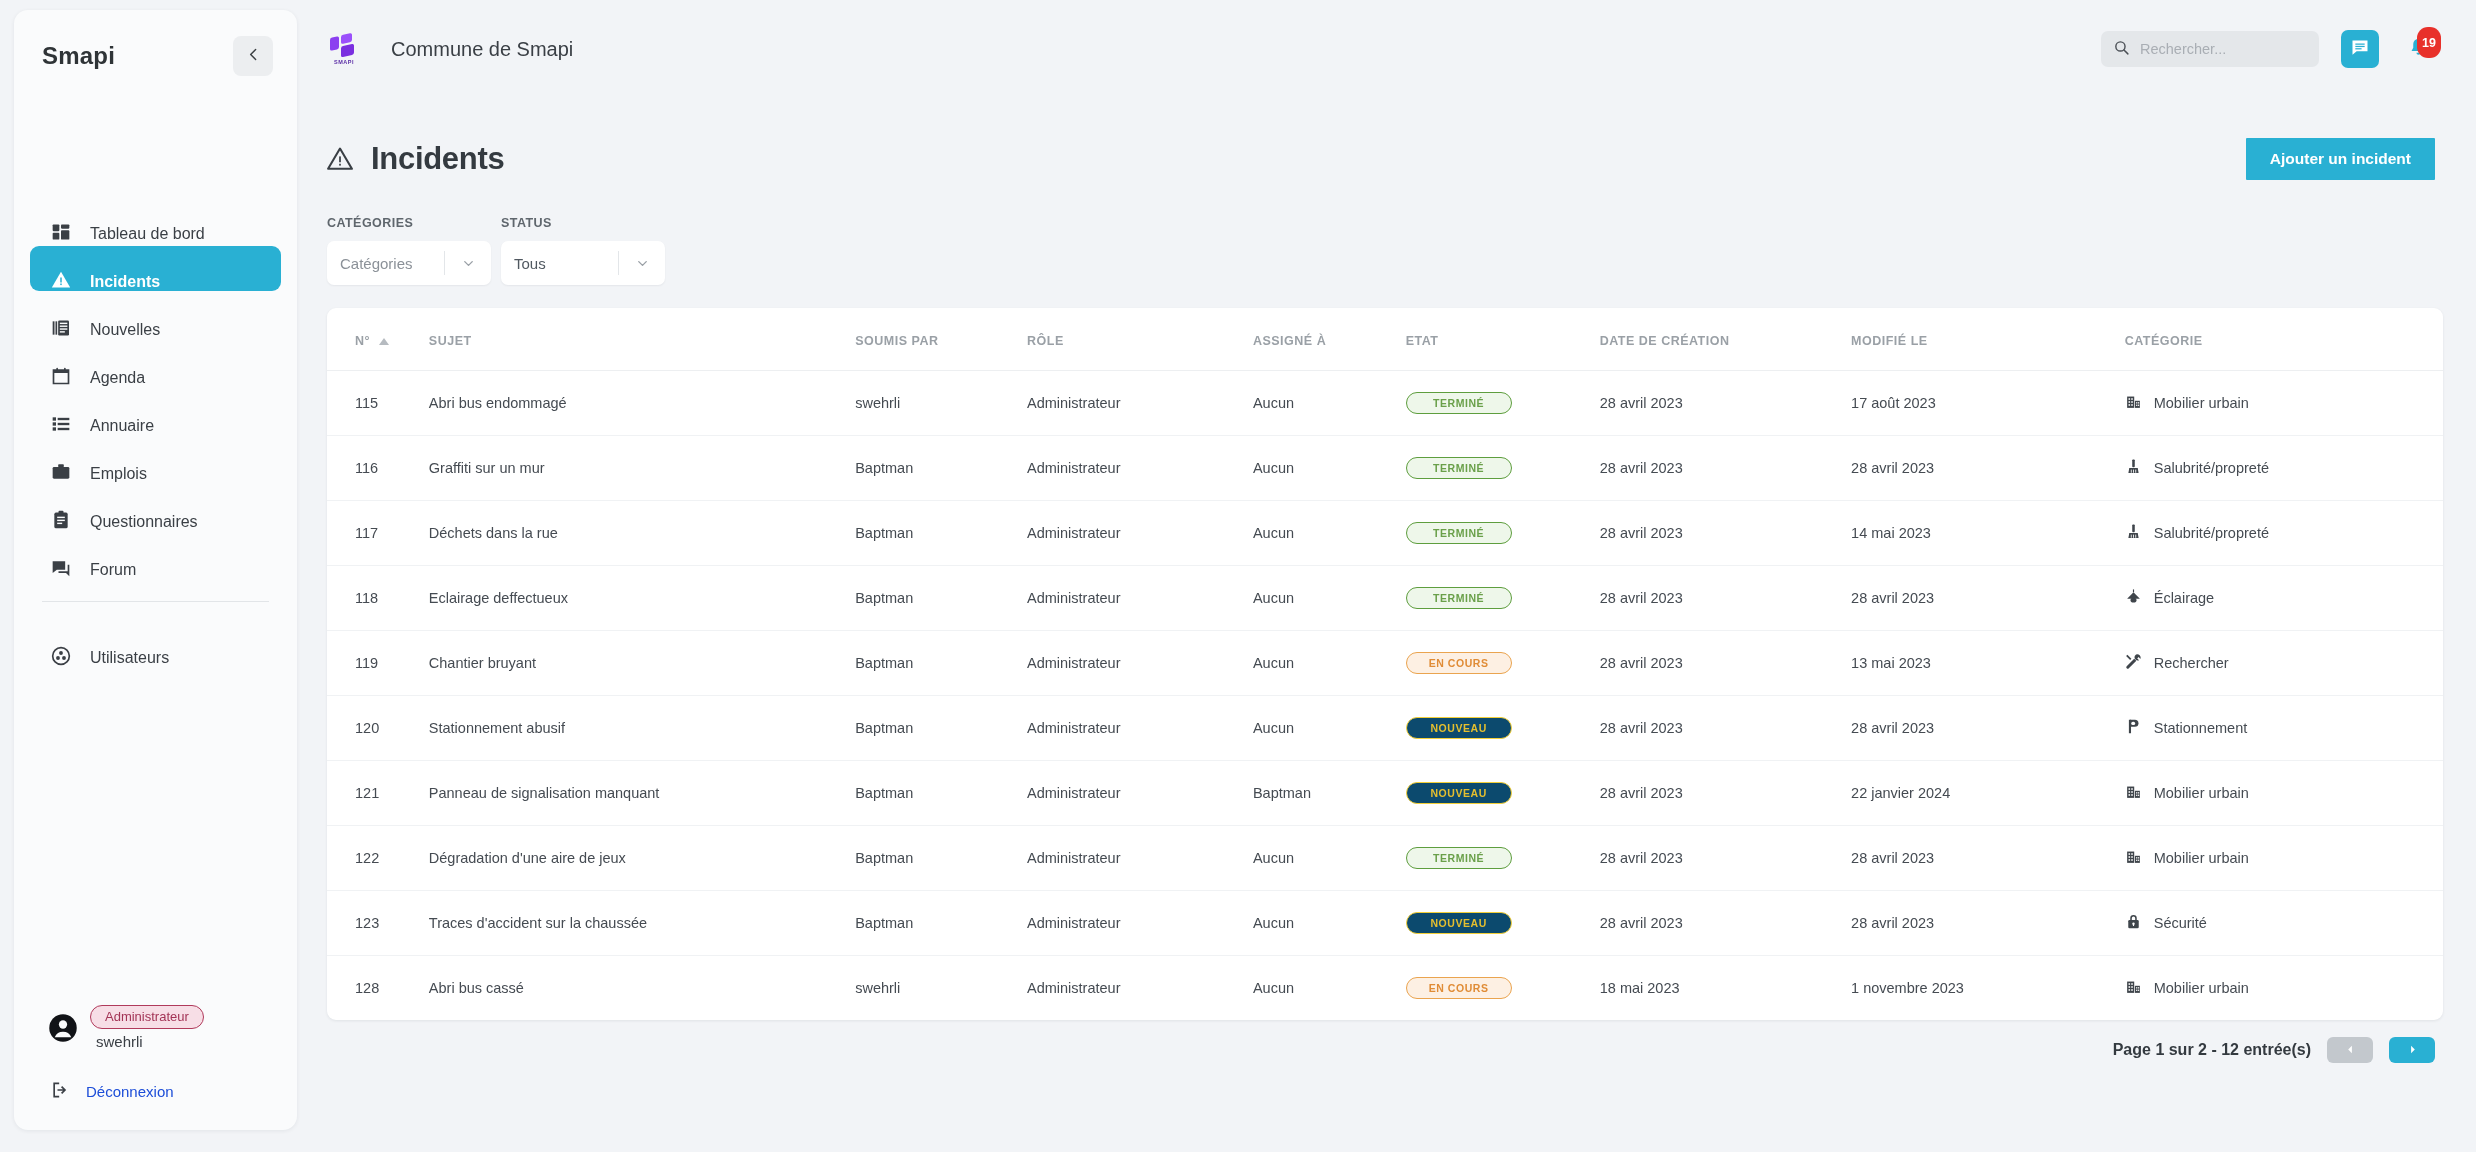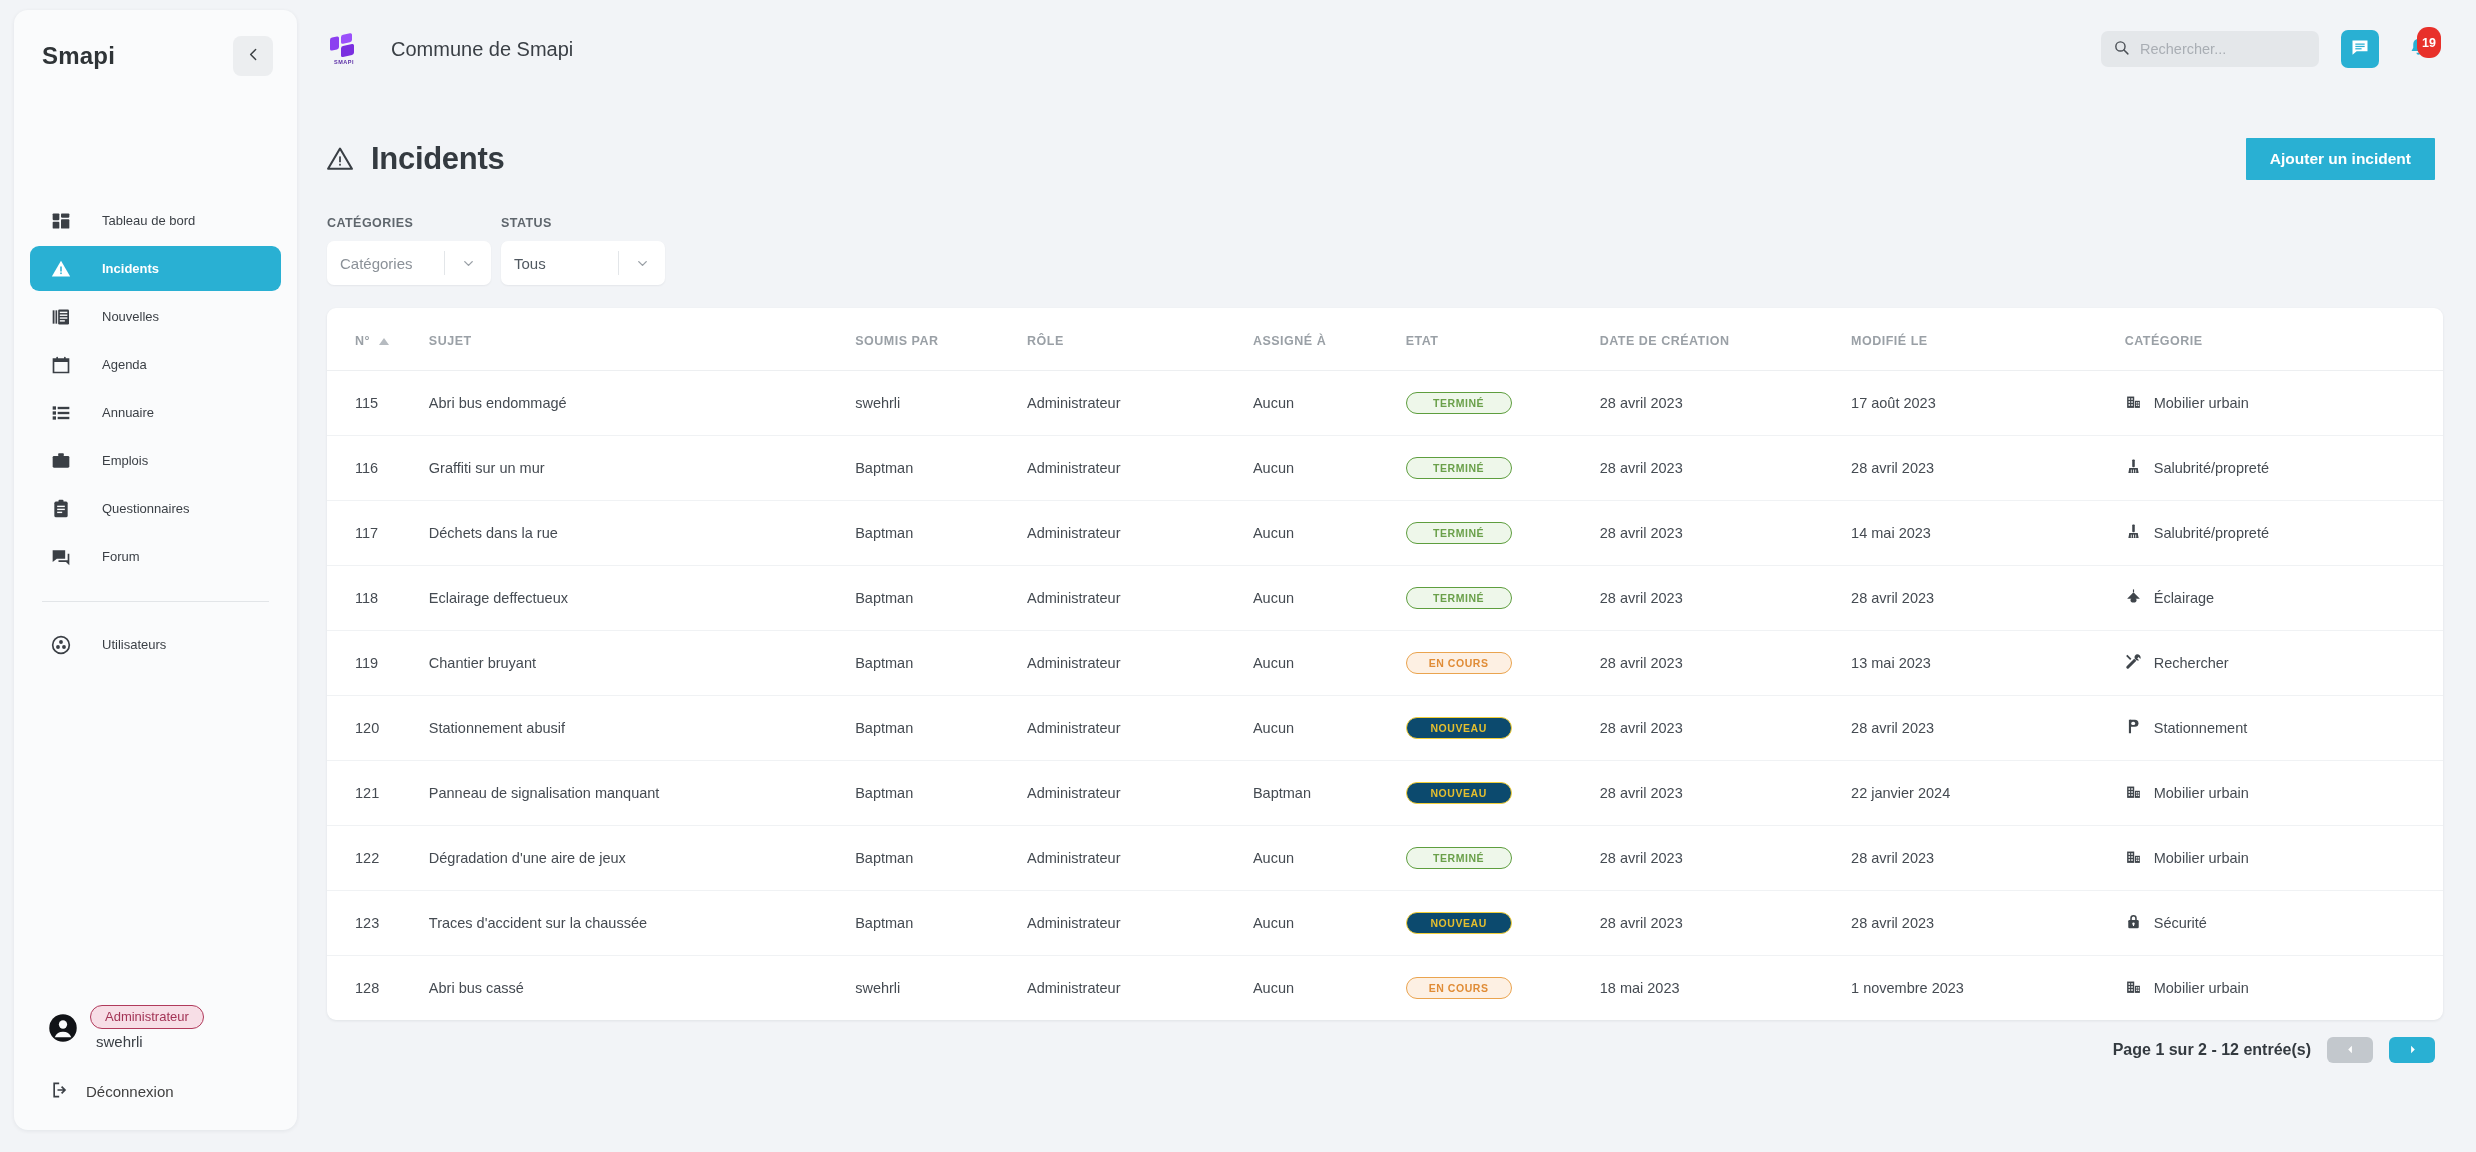--- a/index.html
+++ b/index.html
@@ -29,45 +29,45 @@
   .collapse-btn {
     width: 40px; height: 40px; border-radius: 8px; background: #eceef0;
     border: none; cursor: pointer;
     display: flex; align-items: center; justify-content: center;
     color: #3c4043;
   }
   .collapse-btn svg { width: 17px; height: 17px; }
 
   .sb-nav { margin-top: 122px; padding: 0 16px; display: flex; flex-direction: column; gap: 3px; }
   .nav-item {
-    display: flex; align-items: center; gap: 30px;
+    display: flex; align-items: flex-end; gap: 18px;
     height: 45px; padding: 0 8px 0 20px;
     border-radius: 9px; cursor: pointer;
-    color: #3a3f45; font-size: 13px;
+    color: #3a3f45; font-size: 16px;
     text-decoration: none;
   }
   .nav-item .ic { width: 22px; height: 22px; display: flex; align-items: center; justify-content: center; flex: 0 0 22px; }
   .nav-item .ic svg { width: 20px; height: 20px; fill: #3a3f45; }
   .nav-item.active { background: #29b0d3; color: #fff; }
   .nav-item.active .ic svg { fill: #fff; }
   .nav-item.active .nav-label { font-weight: 600; }
 
   .sb-sep { height: 1px; background: #e2e5e8; margin: 22px 28px 20px 28px; }
 
   .sb-foot { margin-top: auto; padding: 0 16px; }
   .profile { display: flex; align-items: center; gap: 12px; padding: 0 0 0 18px; margin-bottom: 22px; }
   .avatar { width: 30px; height: 30px; flex: 0 0 30px; }
   .avatar svg { width: 30px; height: 30px; fill: #111317; }
   .profile-texts { display: flex; flex-direction: column; align-items: flex-start; gap: 4px; }
   .role-pill {
     border: 1px solid #b03a5b; background: #f7dee6; color: #a33456;
     border-radius: 14px; padding: 3px 14px; font-size: 13px; line-height: 1.2;
   }
   .uname { font-size: 15px; color: #3a3f45; padding-left: 6px; }
-  .logout { display: flex; align-items: center; gap: 16px; padding: 0 0 0 20px; height: 38px; cursor: pointer; color: #404040; font-size: 15px; }
+  .logout { display: flex; align-items: center; gap: 16px; padding: 0 0 0 20px; height: 38px; cursor: pointer; color: #1d4ed8; font-size: 15px; }
   .logout svg { width: 20px; height: 20px; fill: #3a3f45; }
 
   
   .main { position: absolute; left: 297px; top: 0; right: 3px; height: 1152px; }
 
   .topbar { display: flex; align-items: center; height: 98px; padding: 0 38px 0 30px; }
   .logo-wrap { width: 34px; height: 38px; display: flex; flex-direction: column; align-items: center; justify-content: center; }
   .logo-mark { width: 28px; height: 24px; position: relative; }
   .logo-mark i { position: absolute; display: block; background: #8b3ff0; border-radius: 2px; }
   .lm1 { left: 0; top: 3px; width: 9px; height: 13px; transform: skewY(-12deg); }

